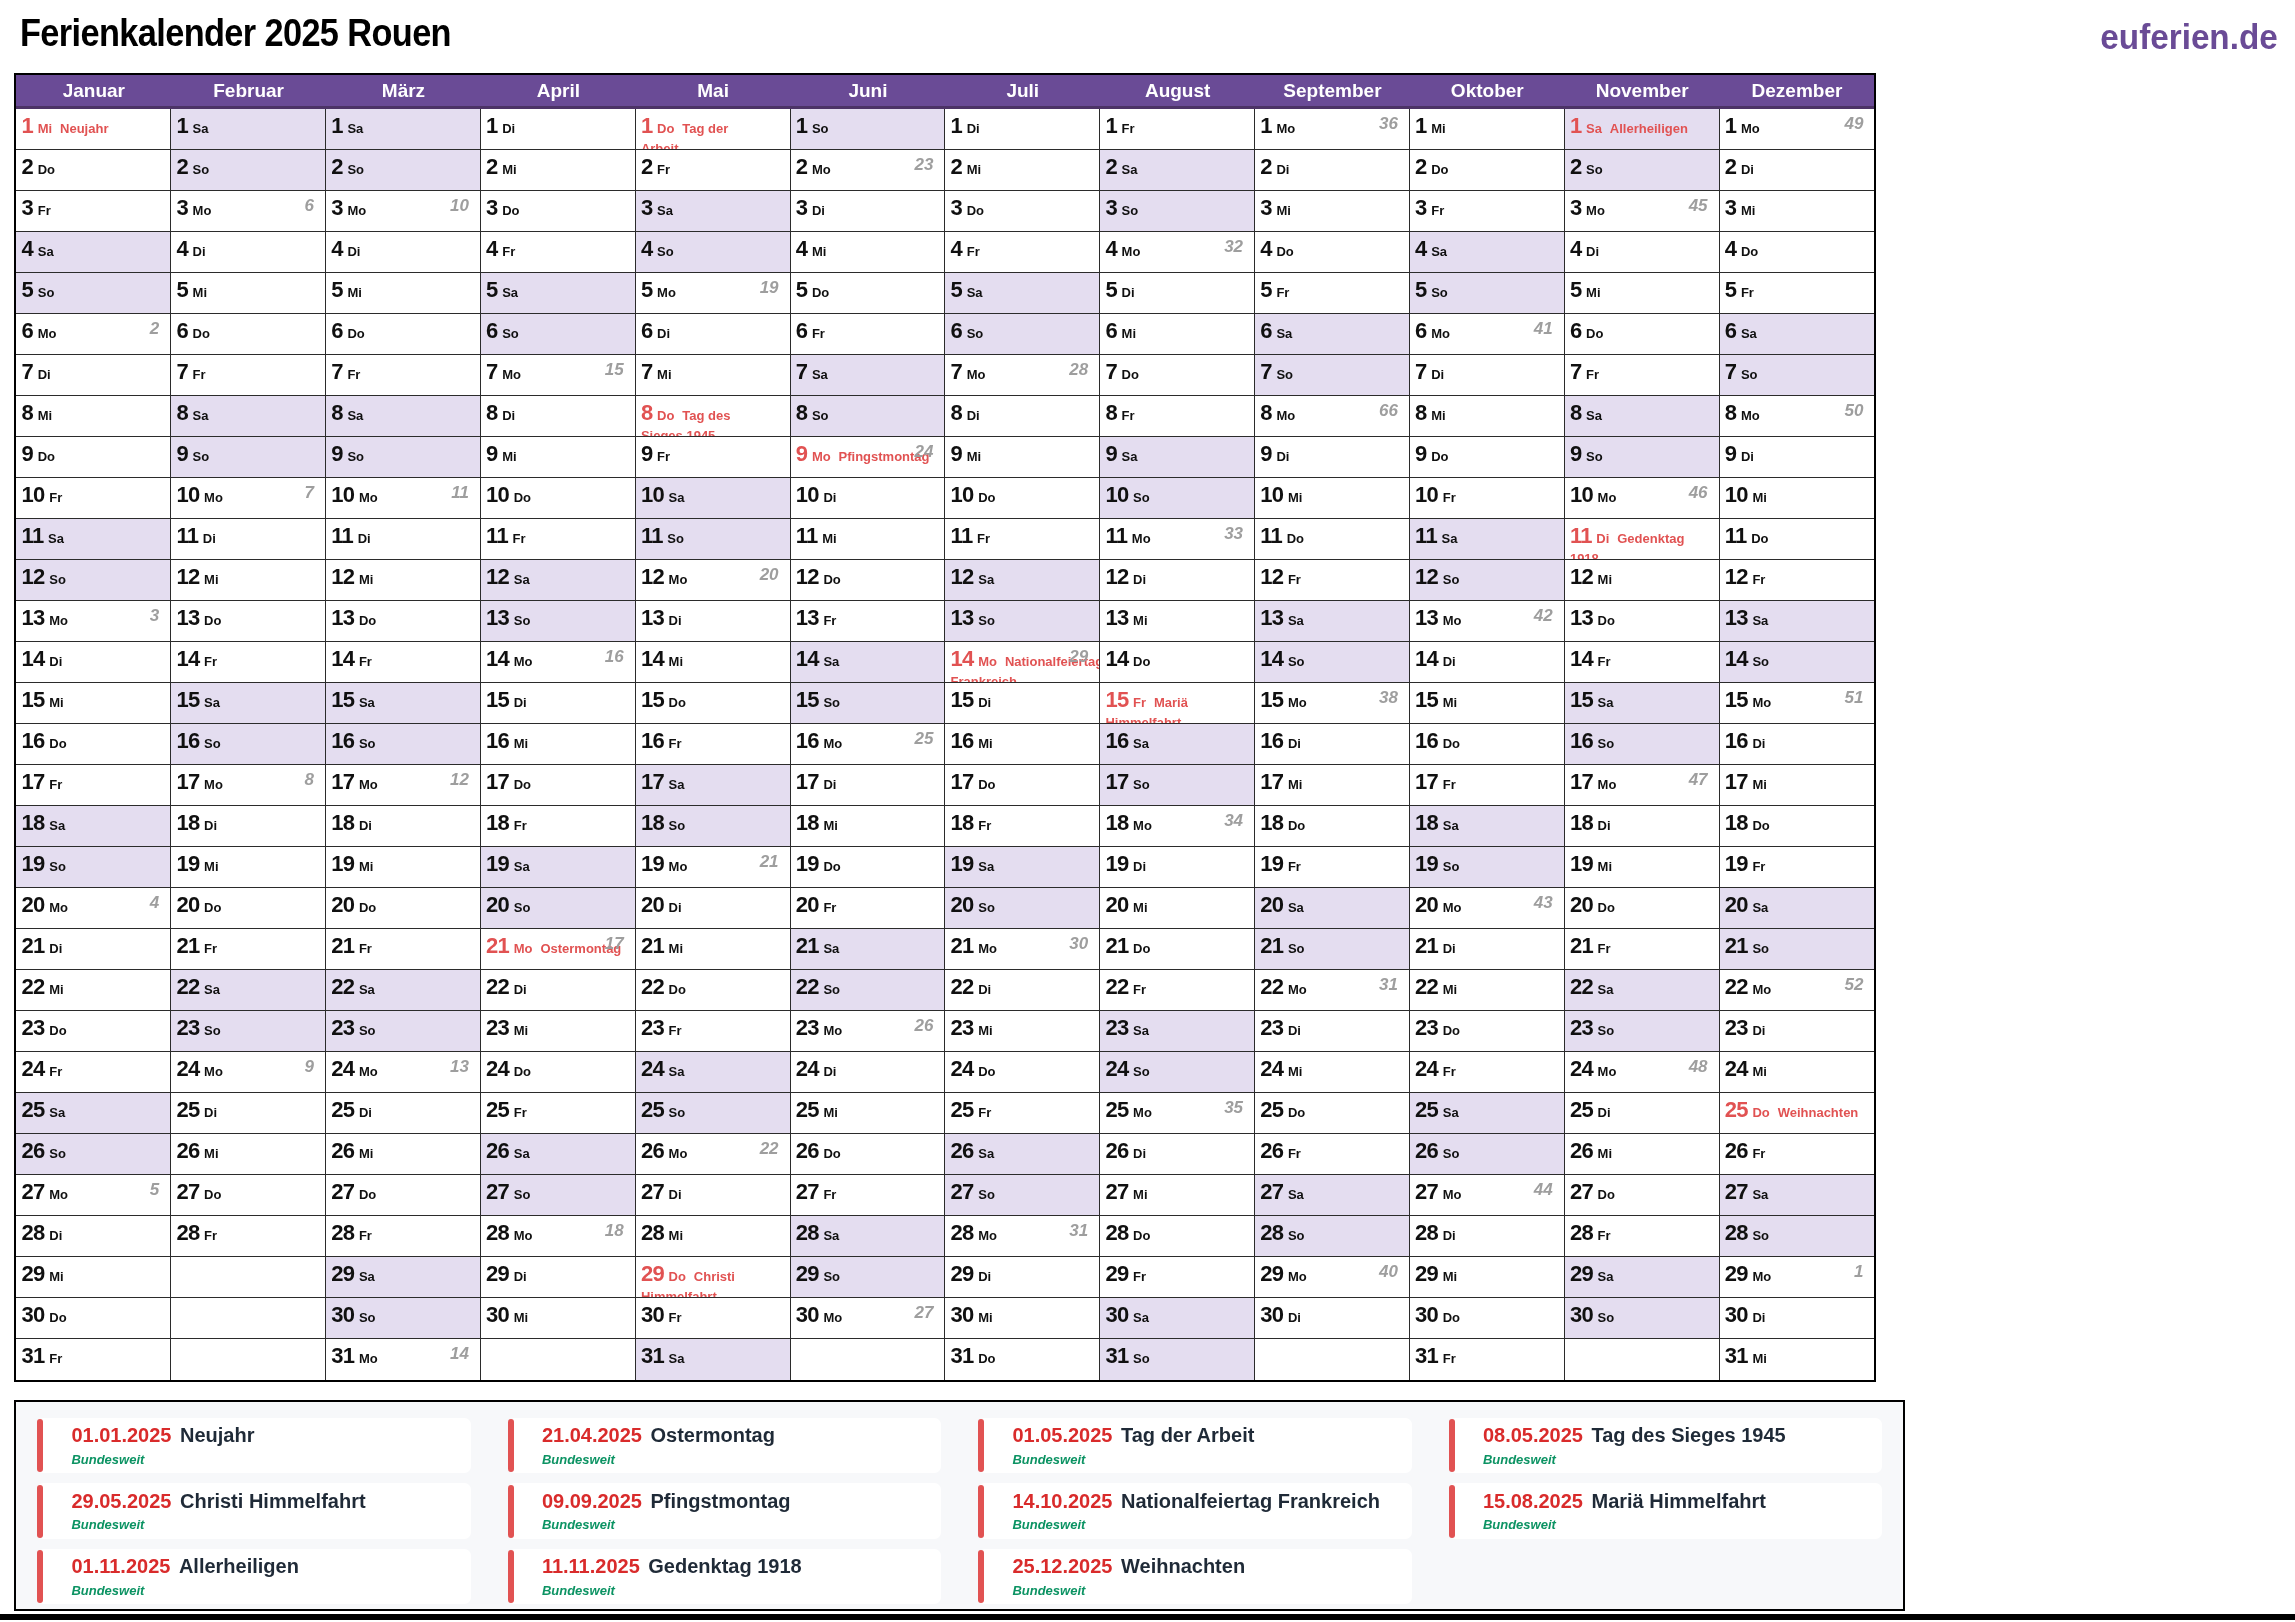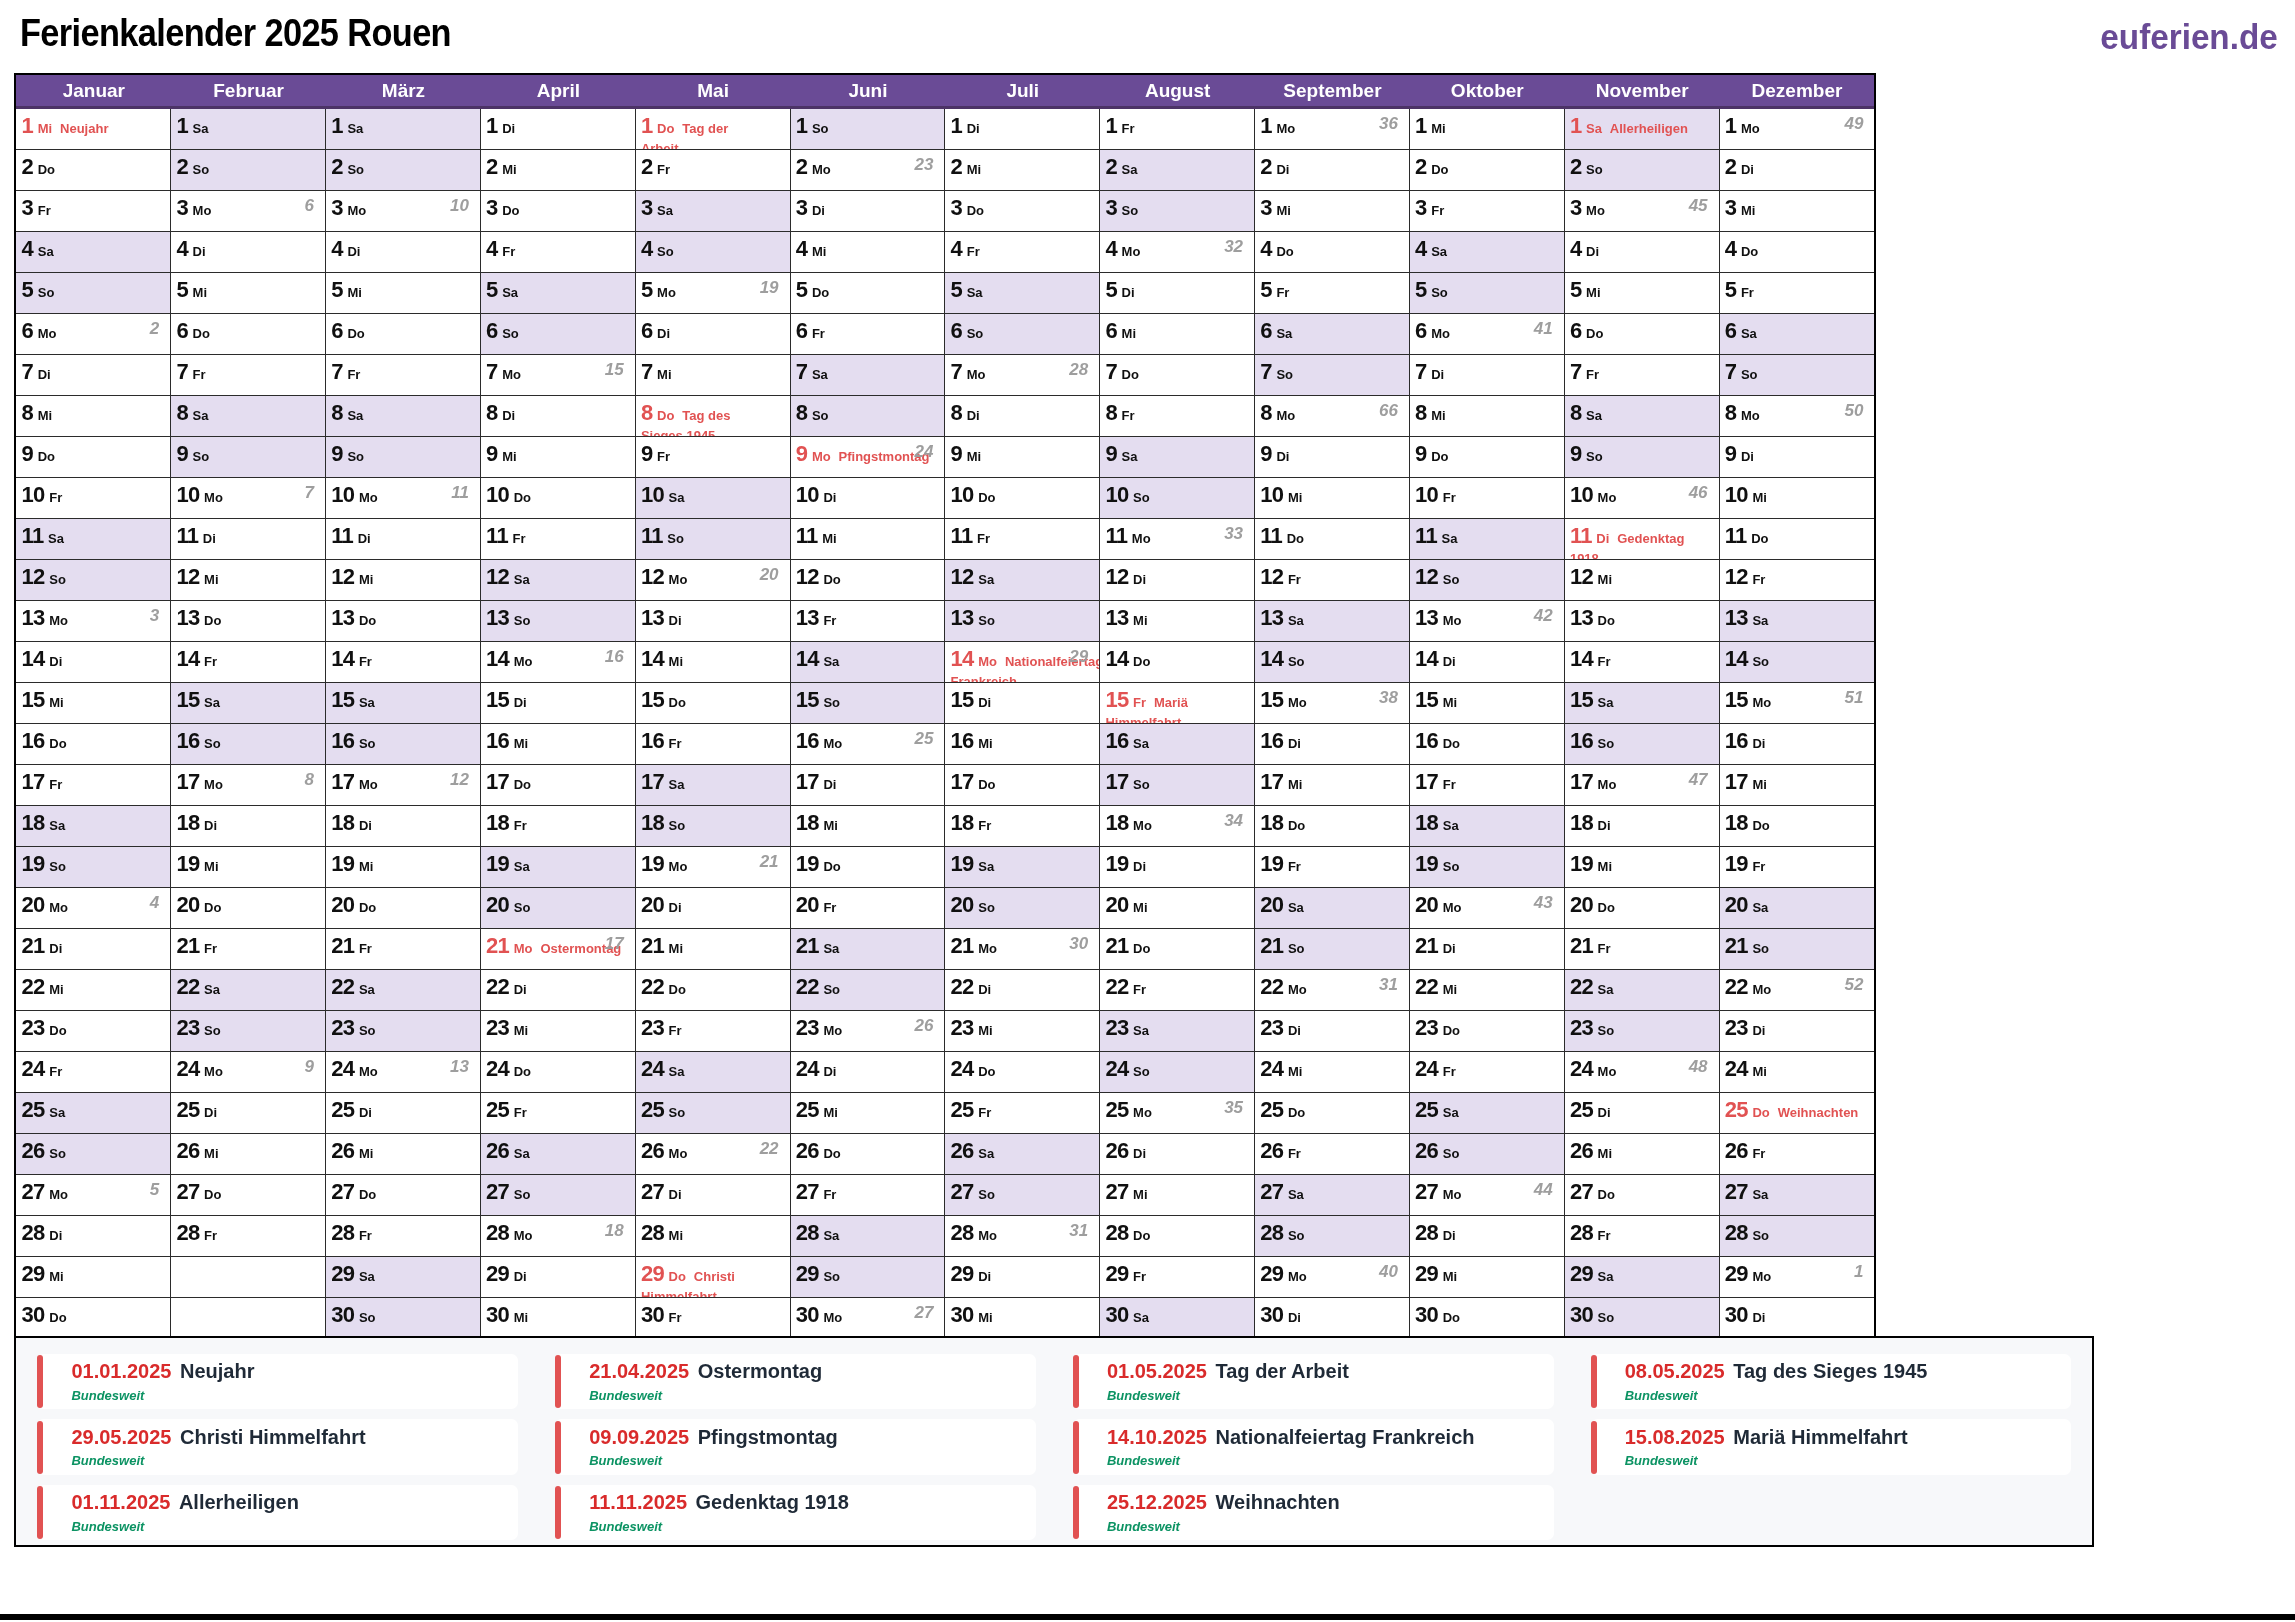--- a/index.html
+++ b/index.html
@@ -28,21 +28,21 @@
   .cell.we { background:var(--weekend_bg,#E4DDF0); }
   .cell.empty { background:#fff; }
 
   .dn { font-size:22px; font-weight:bold; color:#101010; letter-spacing:-0.7px; }
   .dw { font-size:13px; font-weight:bold; color:#101010; margin-left:4.6px; }
   .hl { font-size:13px; font-weight:bold; color:var(--holiday_red,#E15252); margin-left:7.9px; }
   .cell.hol .dn, .cell.hol .dw { color:var(--holiday_red,#E15252); }
   .wk { position:absolute; top:3.9px; right:11px; font-size:17px; font-weight:bold;
     color:var(--week_number_gray,#9E9E9E);font-style:italic; }
 
-  .legend { position:absolute; top:1336px; left:14.4px; width:2080px; height:211px;
+  .legend { position:absolute; top:1400px; left:14.4px; width:1891px; height:211px;
     border:2.6px solid #000; background:#F7F8FA;
     display:grid; grid-template-columns:repeat(4,1fr); grid-auto-rows:1fr;
     gap:10px 37px; padding:15.7px 21px; }
   .lcard { position:relative; background:#fff; border-radius:6.5px;
     padding:6.5px 7.9px 6.5px 34px; display:flex; flex-direction:column; justify-content:center; }
   .lbar { position:absolute; left:0; top:1.3px; bottom:1.3px; width:5.9px; border-radius:5.2px;
     background:var(--holiday_red,#E05555); }
   .lline { white-space:nowrap; }
   .ldate { color:var(--legend_date_red,#D92B2B); font-size:20px; font-weight:bold; }
   .lname { color:#1F2A37; font-size:20px; font-weight:bold; margin-left:8.5px; }

